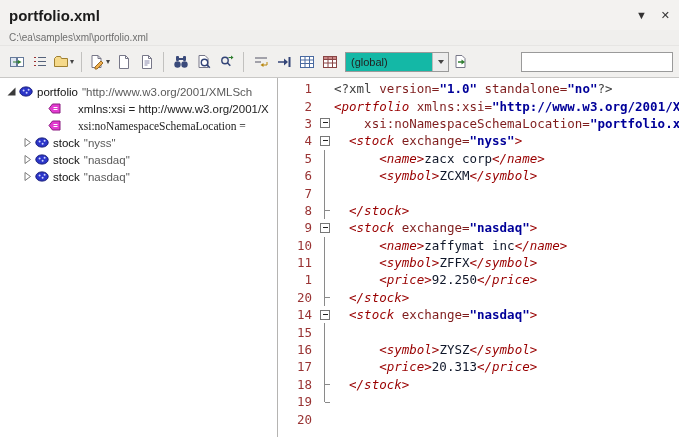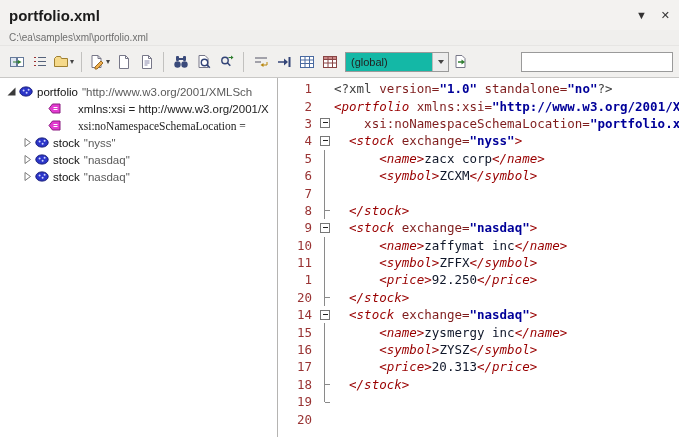--- a/index.html
+++ b/index.html
@@ -317,21 +317,21 @@
         <div class="code-line"><span class="lnum">5</span><span class="fold fold-v"></span><span class="code">      <span class="tok-tag">&lt;name&gt;</span><span class="tok-content">zacx corp</span><span class="tok-tag">&lt;/name&gt;</span></span></div>
         <div class="code-line"><span class="lnum">6</span><span class="fold fold-v"></span><span class="code">      <span class="tok-tag">&lt;symbol&gt;</span><span class="tok-content">ZCXM</span><span class="tok-tag">&lt;/symbol&gt;</span></span></div>
         <div class="code-line"><span class="lnum">7</span><span class="fold fold-v"></span></div>
         <div class="code-line"><span class="lnum">8</span><span class="fold fold-tick"></span><span class="code">  <span class="tok-tag">&lt;/stock&gt;</span></span></div>
         <div class="code-line"><span class="lnum">9</span><span class="fold fold-box"></span><span class="code">  <span class="tok-tag">&lt;stock </span><span class="tok-attr">exchange=</span><span class="tok-val">"nasdaq"</span><span class="tok-tag">&gt;</span></span></div>
         <div class="code-line"><span class="lnum">10</span><span class="fold fold-v"></span><span class="code">      <span class="tok-tag">&lt;name&gt;</span><span class="tok-content">zaffymat inc</span><span class="tok-tag">&lt;/name&gt;</span></span></div>
         <div class="code-line"><span class="lnum">11</span><span class="fold fold-v"></span><span class="code">      <span class="tok-tag">&lt;symbol&gt;</span><span class="tok-content">ZFFX</span><span class="tok-tag">&lt;/symbol&gt;</span></span></div>
         <div class="code-line"><span class="lnum">1</span><span class="fold fold-v"></span><span class="code">      <span class="tok-tag">&lt;price&gt;</span><span class="tok-content">92.250</span><span class="tok-tag">&lt;/price&gt;</span></span></div>
         <div class="code-line"><span class="lnum">20</span><span class="fold fold-tick"></span><span class="code">  <span class="tok-tag">&lt;/stock&gt;</span></span></div>
         <div class="code-line"><span class="lnum">14</span><span class="fold fold-box"></span><span class="code">  <span class="tok-tag">&lt;stock </span><span class="tok-attr">exchange=</span><span class="tok-val">"nasdaq"</span><span class="tok-tag">&gt;</span></span></div>
-        <div class="code-line"><span class="lnum">15</span><span class="fold fold-v"></span><span class="code">      <span class="tok-tag">&lt;name&gt;</span><span class="tok-content">zysmergy inc</span><span class="tok-tag">&lt;/name&gt;</span></span></div>
+        <div class="code-line"><span class="lnum">15</span><span class="fold fold-v"></span></div>
         <div class="code-line"><span class="lnum">16</span><span class="fold fold-v"></span><span class="code">      <span class="tok-tag">&lt;symbol&gt;</span><span class="tok-content">ZYSZ</span><span class="tok-tag">&lt;/symbol&gt;</span></span></div>
         <div class="code-line"><span class="lnum">17</span><span class="fold fold-v"></span><span class="code">      <span class="tok-tag">&lt;price&gt;</span><span class="tok-content">20.313</span><span class="tok-tag">&lt;/price&gt;</span></span></div>
         <div class="code-line"><span class="lnum">18</span><span class="fold fold-tick"></span><span class="code">  <span class="tok-tag">&lt;/stock&gt;</span></span></div>
         <div class="code-line"><span class="lnum">19</span><span class="fold fold-corner"></span></div>
         <div class="code-line"><span class="lnum">20</span><span class="fold"></span><span class="code"></span></div>
       </div>
   </div>
 
 </div>
 

